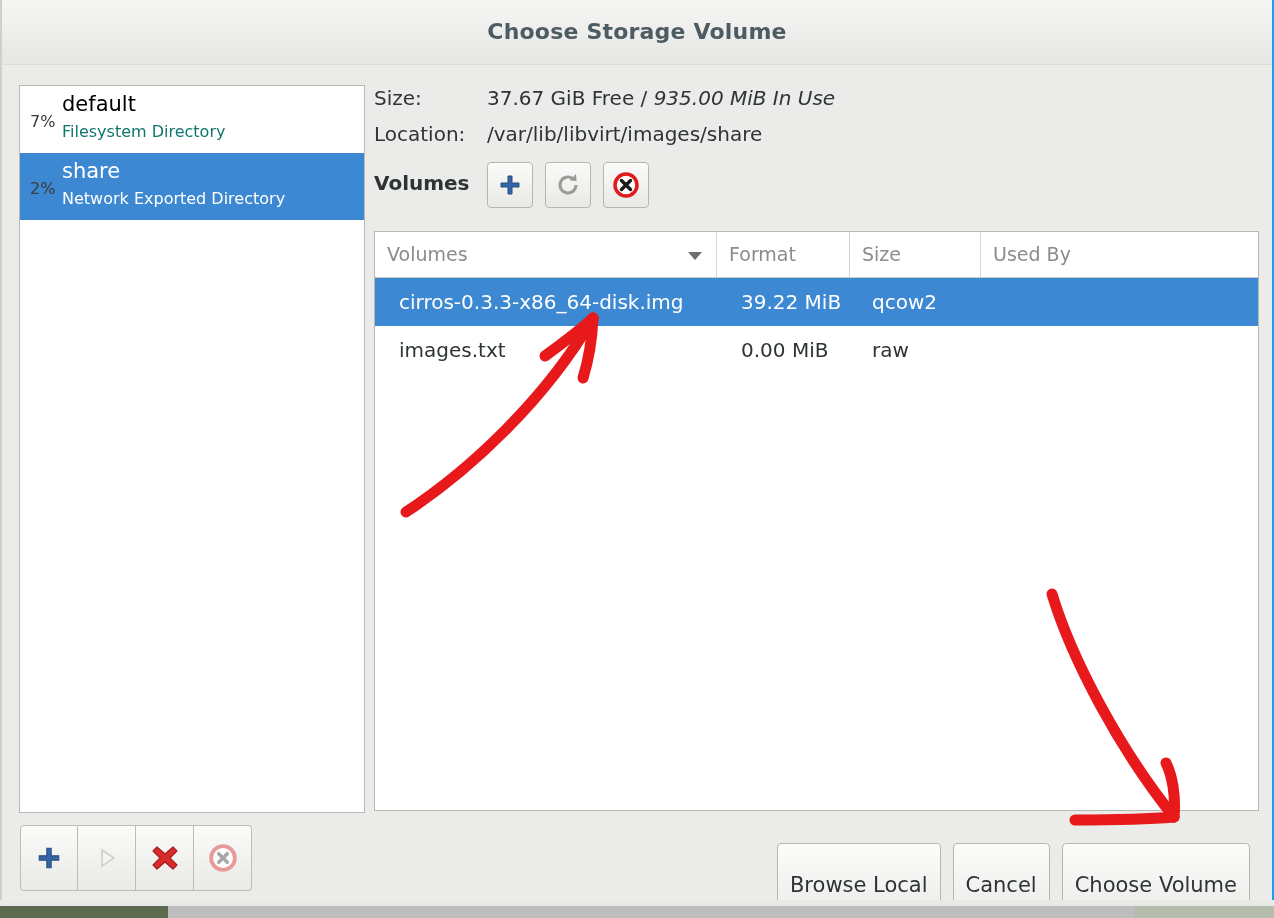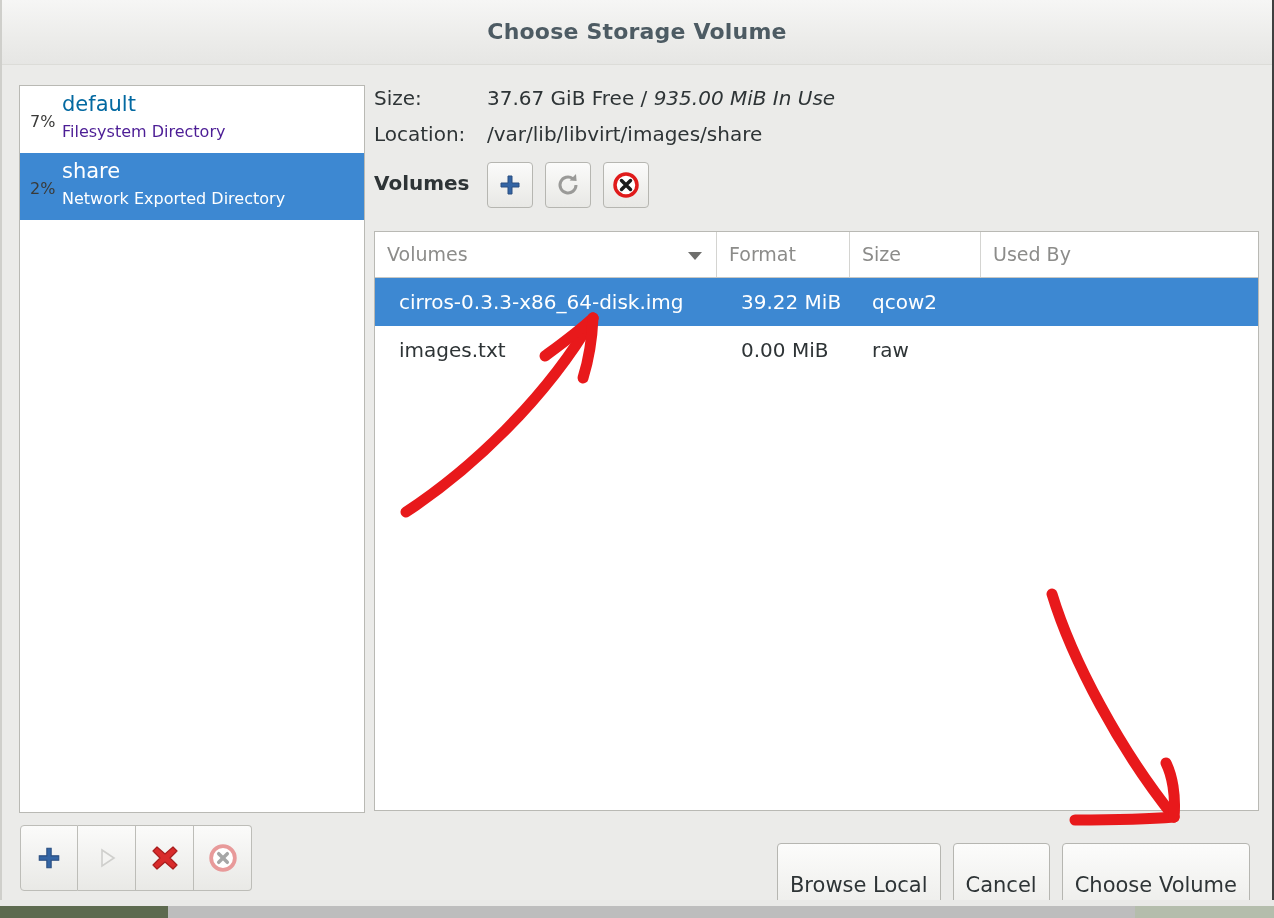--- a/index.html
+++ b/index.html
@@ -14,21 +14,21 @@
   }
 
   
   #dialog {
     position: absolute;
     left: 0; top: 0;
     width: 1274px; height: 900px;
     background: #ebebe9;
     box-sizing: border-box;
     border-left: 2px solid #cfcfcb;
-    border-right: 2px solid #404040;
+    border-right: 2px solid #0ea5e9;
   }
 
   
   #titlebar {
     position: absolute;
     left: 0; top: 0; right: 0;
     height: 64px;
     background: linear-gradient(to bottom, #f6f6f5 0%, #ececea 60%, #e6e6e4 100%);
     border-bottom: 1px solid #dcdcd8;
   }
@@ -63,27 +63,27 @@
     position: absolute;
     left: 10px;
     top: 26px;
     font-size: 16px;
     color: #3a3a38;
   }
   .pool-name {
     position: absolute;
     left: 42px; top: 6px;
     font-size: 21px;
-    color: #0369a1;
+    color: #000000;
   }
   .pool-sub {
     position: absolute;
     left: 42px; top: 36px;
     font-size: 16px;
-    color: #4c1d95;
+    color: #0f766e;
   }
   .pool-row.selected .pool-name,
   .pool-row.selected .pool-sub { color: #ffffff; }
 
   
   #right-pane {
     position: absolute;
     left: 372px; top: 82px;
     width: 885px;
   }

